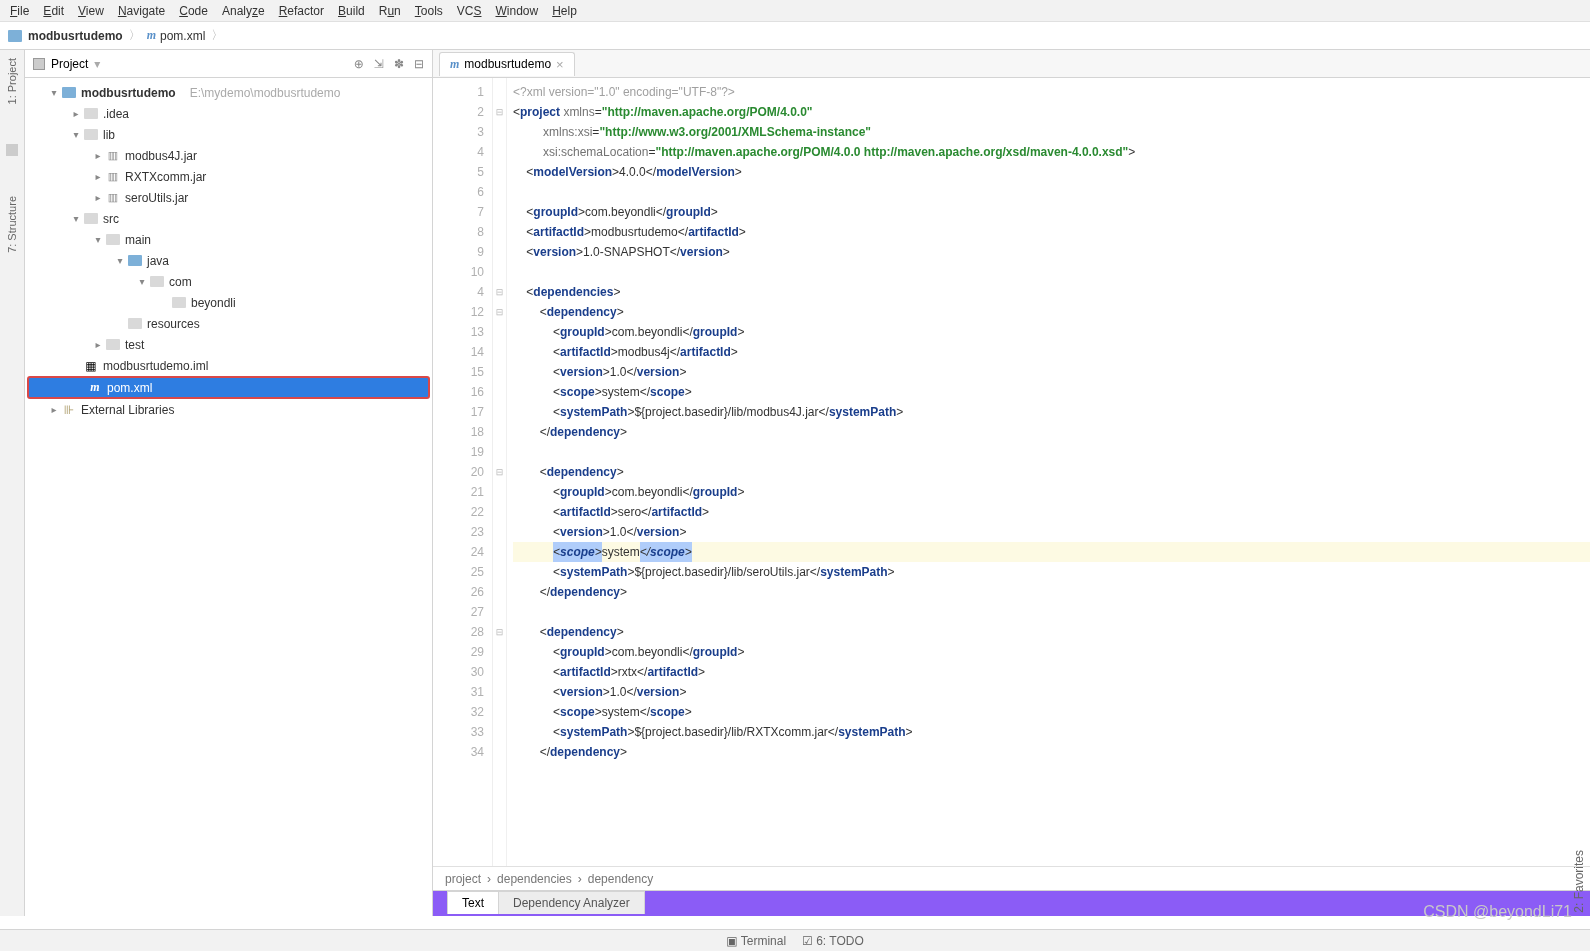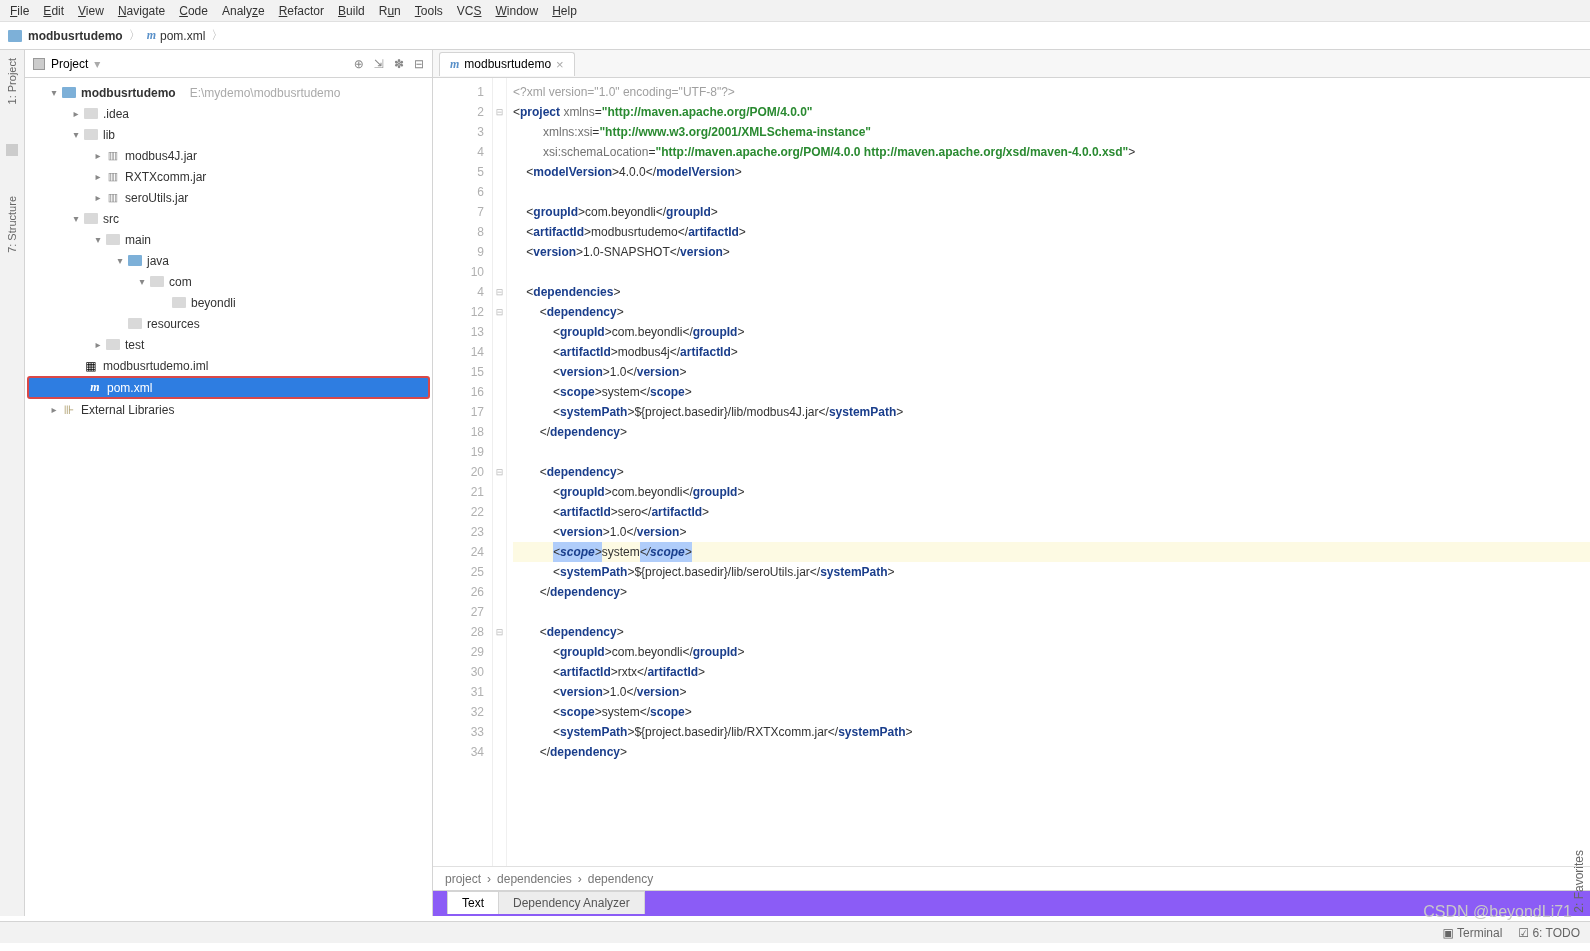--- a/index.html
+++ b/index.html
@@ -51,21 +51,21 @@
 .t-punc { color:#333; }
 .t-tag { color:#1a3e8c; font-weight:bold; }
 .t-attr { color:#737373; }
 .t-str { color:#2a8a31; font-weight:bold; }
 .t-txt { color:#333; }
 .t-decl { color:#a0a0a0; }
 .breadcrumb-bottom { height:24px; display:flex; align-items:center; padding:0 12px; border-top:1px solid #e0e0e0; color:#777; font-size:12px; gap:6px; }
 .bottom-tabs { height:26px; display:flex; align-items:flex-start; border-top:1px solid #d4d4d4; padding-left:14px; background:#8b5cf6; }
 .bottom-tab { padding:4px 14px; border:1px solid #d4d4d4; background:#fff; border-bottom:none; margin-right:-1px; }
 .bottom-tab.inactive { background:#ededed; color:#555; }
-.statusbar { position:absolute; bottom:8px; left:0; right:0; height:22px; background:#f2f2f2; border-top:1px solid #d4d4d4; display:flex; align-items:center; padding:0 10px; justify-content:flex-end; }
+.statusbar { position:absolute; bottom:0; left:0; right:0; height:22px; background:#f2f2f2; border-top:1px solid #d4d4d4; display:flex; align-items:center; padding:0 10px; justify-content:center; }
 .statusbar-left { display:flex; gap:16px; color:#666; }
 .sidebar-right-fav { position:absolute; right:0; bottom:30px; writing-mode:vertical-rl; transform:rotate(180deg); color:#666; padding:8px 4px; }
 .watermark { position:absolute; right:18px; bottom:30px; color:#c8c8c8; font-size:16px; }
 .proj-sq { width:12px; height:12px; background:#ccc; border:1px solid #999; }
 </style>
 </head>
 <body>
 
 <div class="menubar">
   <span><u>F</u>ile</span>

